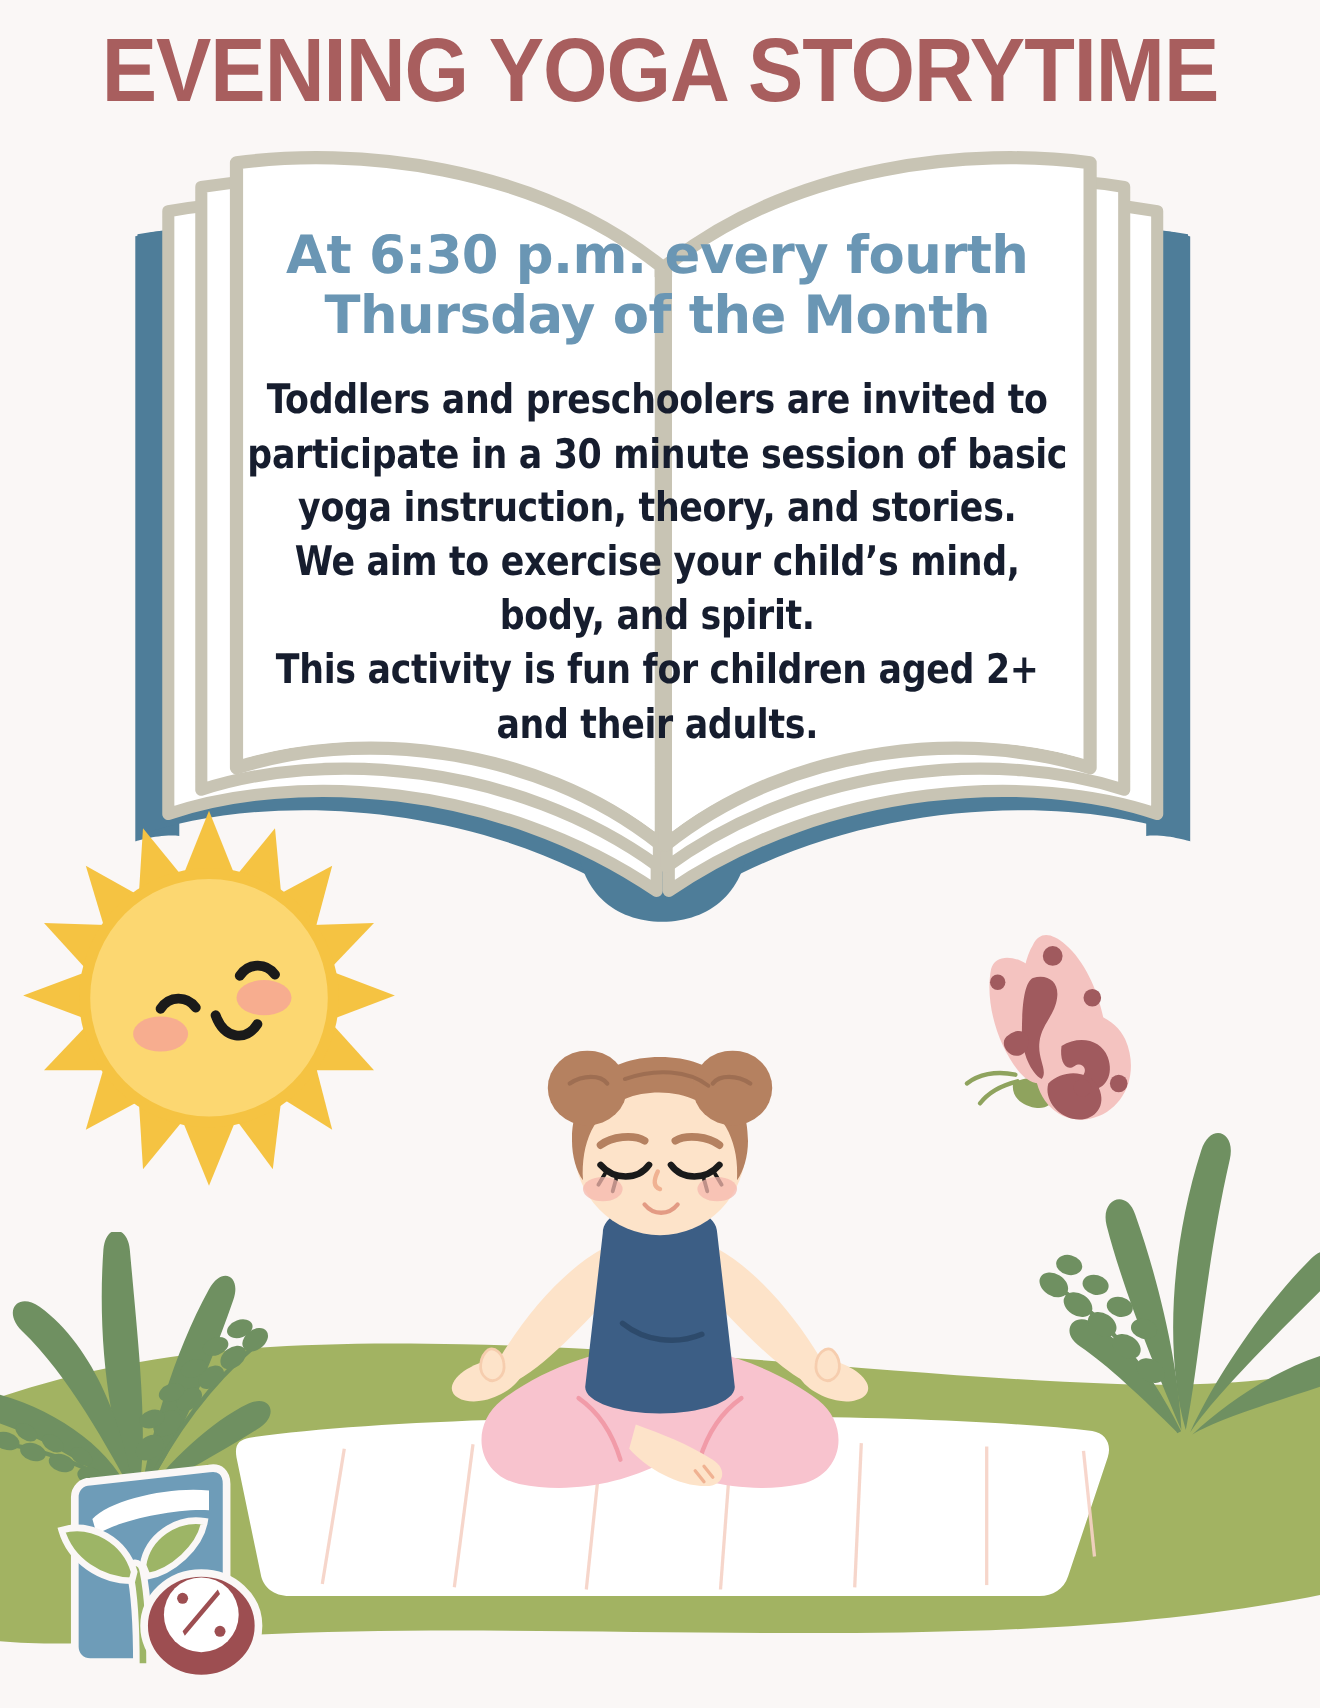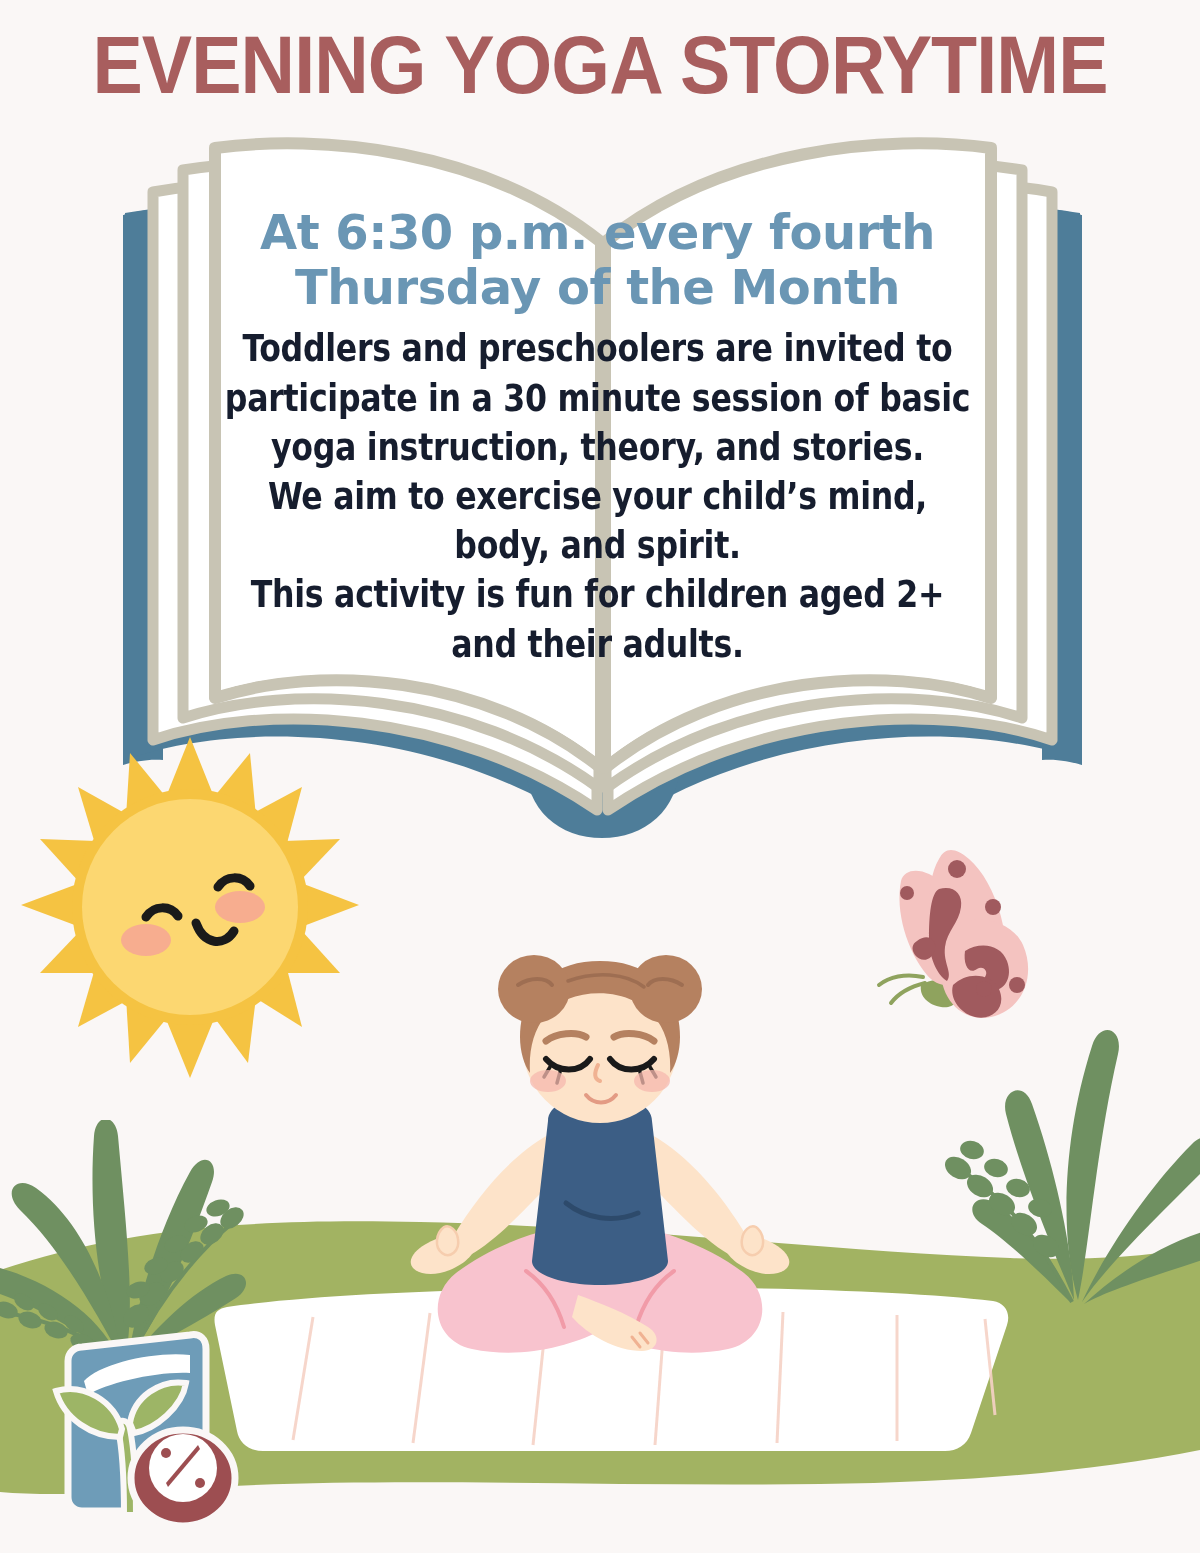--- a/index.html
+++ b/index.html
@@ -44,21 +44,21 @@
     width:805px;
     text-align:center;
   }
   #headline {
     font-family:"DejaVu Sans", sans-serif;
     font-weight:bold;
     font-size:48px;
     line-height:1.14;
     color:#6a96b4;
     letter-spacing:-0.5px;
-    margin-bottom:10px;
+    margin-bottom:24px;
   }
   .body-line {
     font-family:"DejaVu Sans Condensed","DejaVu Sans", sans-serif;
     font-weight:bold;
     font-size:37px;
     line-height:1.33;
     color:#161d2e;
     letter-spacing:-0.3px;
     transform:scaleX(0.95);
   }

